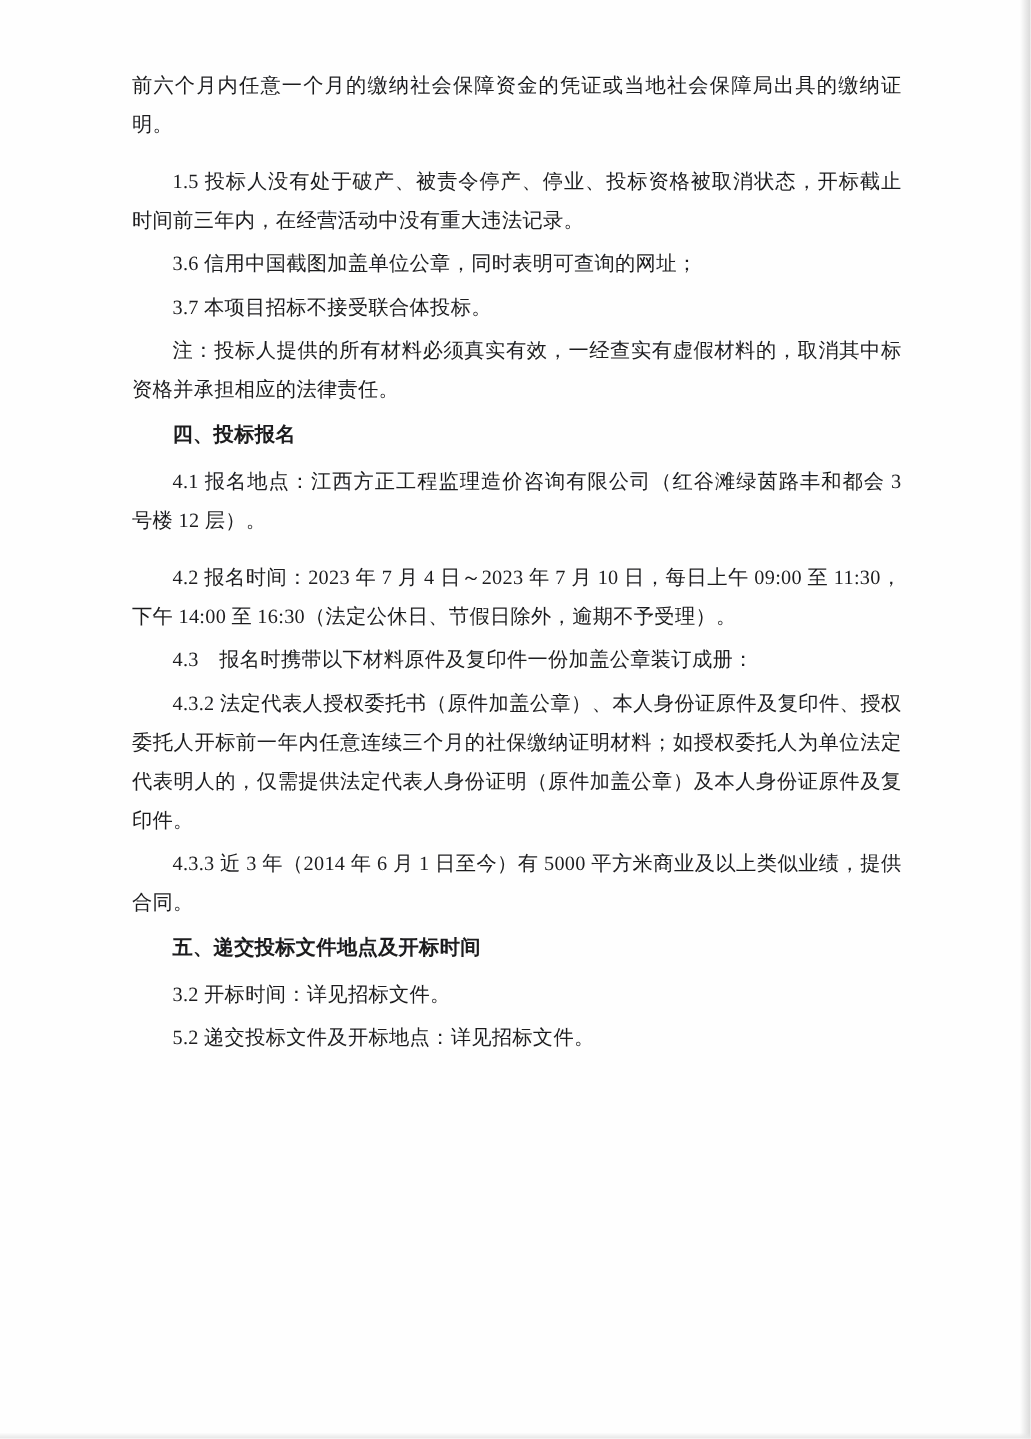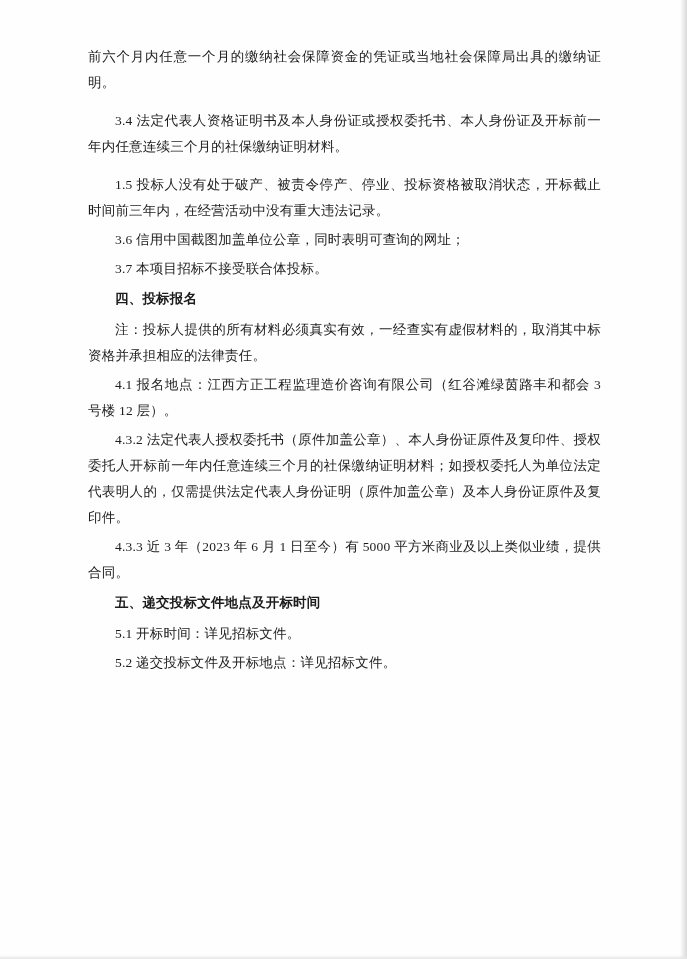--- a/index.html
+++ b/index.html
@@ -66,28 +66,29 @@
   .para.gap-before {
     margin-top: 12px;
   }
 </style>
 </head>
 <body>
 
 <div class="page">
   <div class="doc-body">
       <p class="para continuation">前六个月内任意一个月的缴纳社会保障资金的凭证或当地社会保障局出具的缴纳证明。</p>
-      <p class="para body gap-before">3.4 法定代表人资格证明书及本人身份证或授权委托书、本人身份证及开标前一年内任意连续三个月的社保缴纳证明材料。</p>
       <p class="para body gap-before">1.5 投标人没有处于破产、被责令停产、停业、投标资格被取消状态，开标截止时间前三年内，在经营活动中没有重大违法记录。</p>
       <p class="para body">3.6 信用中国截图加盖单位公章，同时表明可查询的网址；</p>
       <p class="para body">3.7 本项目招标不接受联合体投标。</p>
+      <p class="para body">注：投标人提供的所有材料必须真实有效，一经查实有虚假材料的，取消其中标资格并承担相应的法律责任。</p>
       <p class="para heading">四、投标报名</p>
-      <p class="para body">注：投标人提供的所有材料必须真实有效，一经查实有虚假材料的，取消其中标资格并承担相应的法律责任。</p>
       <p class="para body">4.1 报名地点：江西方正工程监理造价咨询有限公司（红谷滩绿茵路丰和都会 3 号楼 12 层）。</p>
+      <p class="para body gap-before">4.2 报名时间：2023 年 7 月 4 日～2023 年 7 月 10 日，每日上午 09:00 至 11:30，下午 14:00 至 16:30（法定公休日、节假日除外，逾期不予受理）。</p>
+      <p class="para body">4.3　报名时携带以下材料原件及复印件一份加盖公章装订成册：</p>
       <p class="para body">4.3.2 法定代表人授权委托书（原件加盖公章）、本人身份证原件及复印件、授权委托人开标前一年内任意连续三个月的社保缴纳证明材料；如授权委托人为单位法定代表明人的，仅需提供法定代表人身份证明（原件加盖公章）及本人身份证原件及复印件。</p>
-      <p class="para body">4.3.3 近 3 年（2023 年 6 月 1 日至今）有 5000 平方米商业及以上类似业绩，提供合同。</p>
+      <p class="para body">4.3.3 近 3 年（2014 年 6 月 1 日至今）有 5000 平方米商业及以上类似业绩，提供合同。</p>
       <p class="para heading">五、递交投标文件地点及开标时间</p>
-      <p class="para body">5.1 开标时间：详见招标文件。</p>
+      <p class="para body">3.2 开标时间：详见招标文件。</p>
       <p class="para body">5.2 递交投标文件及开标地点：详见招标文件。</p>
     </div>
 </div>
 <div class="scan-edge-right"></div>
 <div class="scan-edge-bottom"></div>
 
 </body></html>

